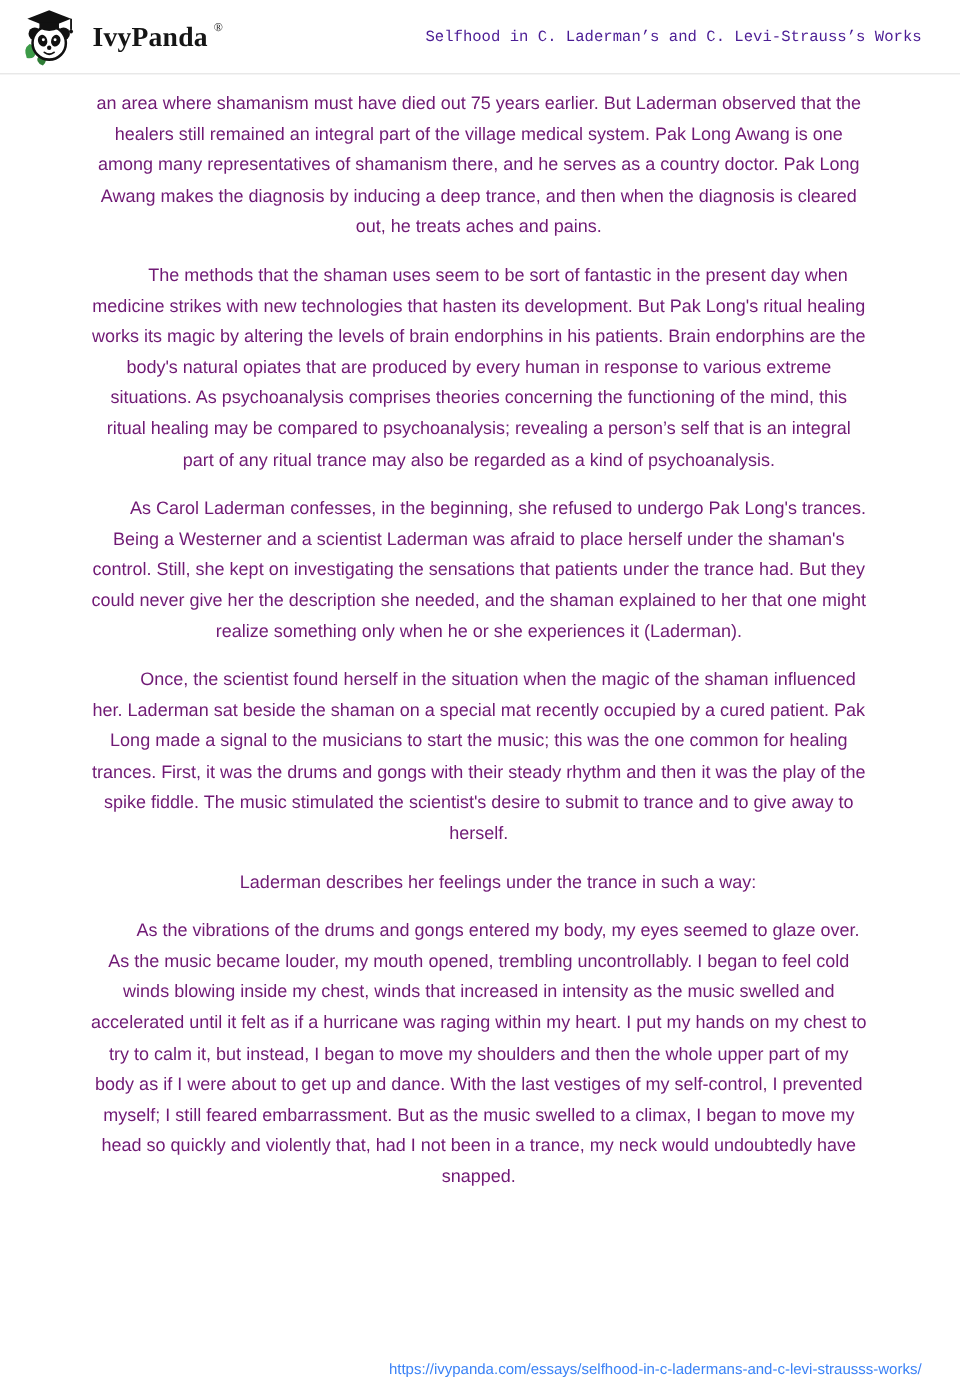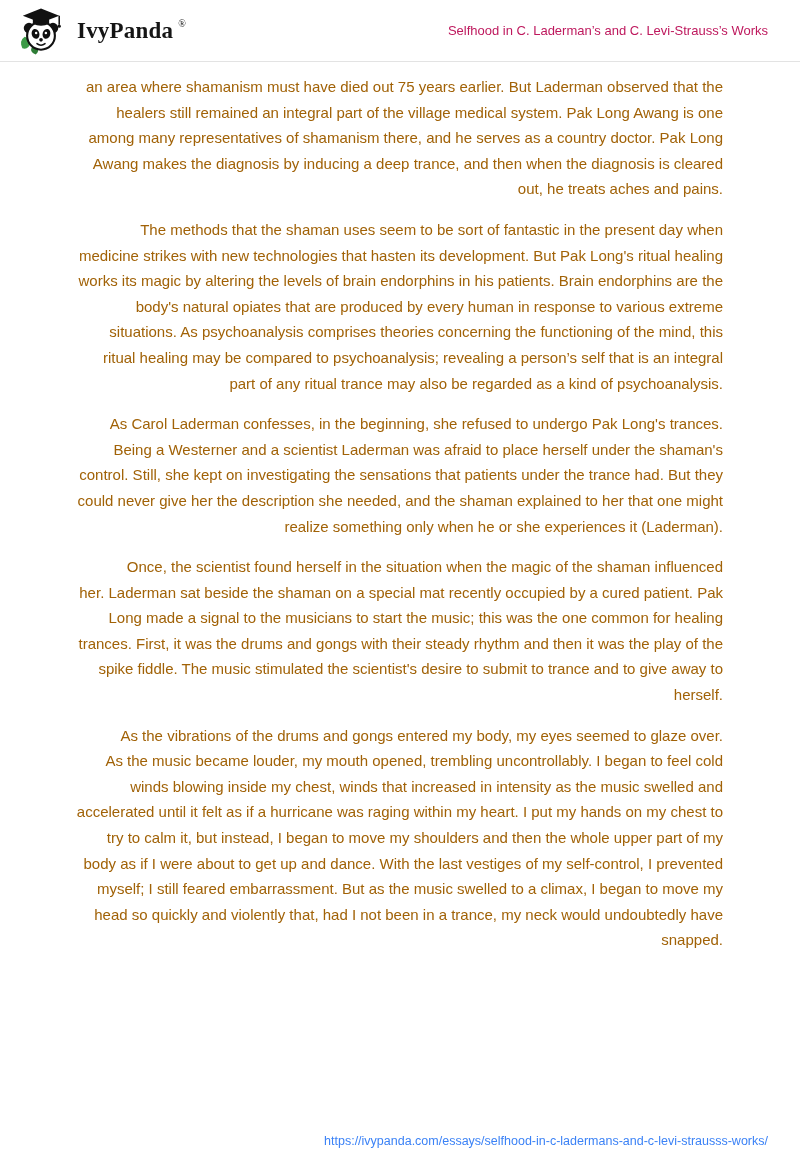--- a/index.html
+++ b/index.html
@@ -41,35 +41,36 @@
     font-family: "Liberation Serif", serif;
     font-size: 10px;
     color: #151515;
     vertical-align: super;
     position: relative;
     top: -7px;
     left: 1px;
   }
   .doc-title {
     font-size: 13px;
-    color: #be185d;
+    color: #4c1d95;
     text-align: right;
+    font-family: Liberation Mono, monospace;
   }
   
   .content {
     box-sizing: border-box;
     padding: 12px 77px 0 75px;
   }
   .content p {
     font-size: 15px;
     line-height: 25.6px;
-    color: #a16207;
+    color: #701a75;
     margin: 0 0 15px 0;
     text-indent: 32px;
-    text-align: right;
+    text-align: center;
   }
   .content p.no-indent { text-indent: 0; }
   
   .footer {
     position: absolute;
     right: 32px;
     bottom: 12px;
     font-size: 12.5px;
     color: #929292;
   }
@@ -111,20 +112,21 @@
       <span class="brand-reg" style="margin-left:-9px;">®</span>
     </div>
     <div class="doc-title">Selfhood in C. Laderman’s and C. Levi-Strauss’s Works</div>
   </header>
 
   <main class="content">
     <p class="no-indent">an area where shamanism must have died out 75 years earlier. But Laderman observed that the healers still remained an integral part of the village medical system. Pak Long Awang is one among many representatives of shamanism there, and he serves as a country doctor. Pak Long Awang makes the diagnosis by inducing a deep trance, and then when the diagnosis is cleared out, he treats aches and pains.</p>
     <p>The methods that the shaman uses seem to be sort of fantastic in the present day when medicine strikes with new technologies that hasten its development. But Pak Long's ritual healing works its magic by altering the levels of brain endorphins in his patients. Brain endorphins are the body's natural opiates that are produced by every human in response to various extreme situations. As psychoanalysis comprises theories concerning the functioning of the mind, this ritual healing may be compared to psychoanalysis; revealing a person’s self that is an integral part of any ritual trance may also be regarded as a kind of psychoanalysis.</p>
     <p>As Carol Laderman confesses, in the beginning, she refused to undergo Pak Long's trances. Being a Westerner and a scientist Laderman was afraid to place herself under the shaman's control. Still, she kept on investigating the sensations that patients under the trance had. But they could never give her the description she needed, and the shaman explained to her that one might realize something only when he or she experiences it (Laderman).</p>
     <p>Once, the scientist found herself in the situation when the magic of the shaman influenced her. Laderman sat beside the shaman on a special mat recently occupied by a cured patient. Pak Long made a signal to the musicians to start the music; this was the one common for healing trances. First, it was the drums and gongs with their steady rhythm and then it was the play of the spike fiddle. The music stimulated the scientist's desire to submit to trance and to give away to herself.</p>
+    <p>Laderman describes her feelings under the trance in such a way:</p>
     <p>As the vibrations of the drums and gongs entered my body, my eyes seemed to glaze over. As the music became louder, my mouth opened, trembling uncontrollably. I began to feel cold winds blowing inside my chest, winds that increased in intensity as the music swelled and accelerated until it felt as if a hurricane was raging within my heart. I put my hands on my chest to try to calm it, but instead, I began to move my shoulders and then the whole upper part of my body as if I were about to get up and dance. With the last vestiges of my self-control, I prevented myself; I still feared embarrassment. But as the music swelled to a climax, I began to move my head so quickly and violently that, had I not been in a trance, my neck would undoubtedly have snapped.</p>
   </main>
 
   <footer class="footer">
     <span class="url">https://ivypanda.com/essays/selfhood-in-c-ladermans-and-c-levi-strausss-works/</span>
   </footer>
 
 </div>
 
 </body></html>

